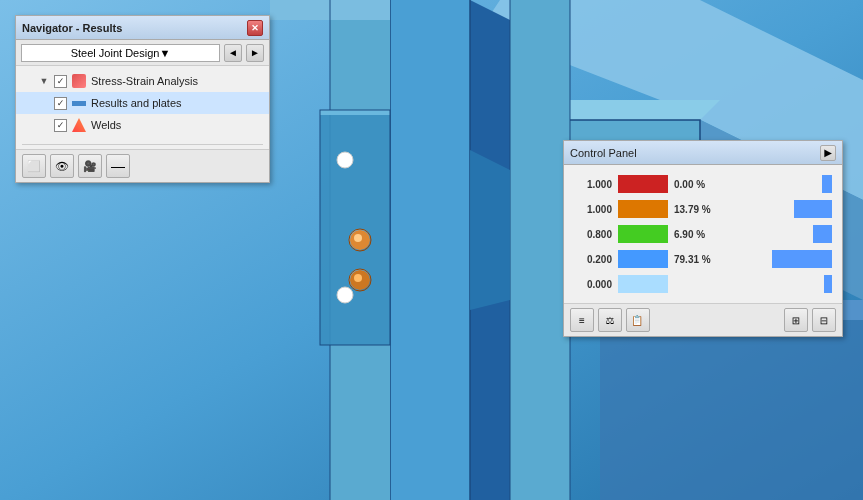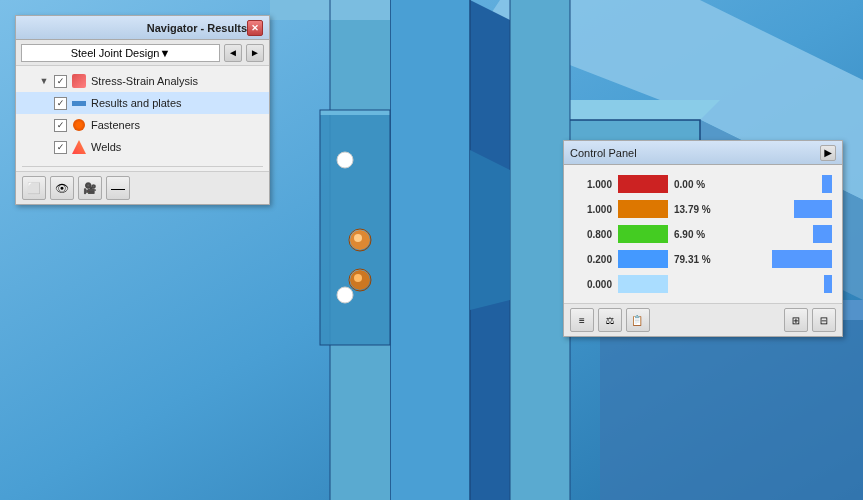--- a/index.html
+++ b/index.html
@@ -35,21 +35,21 @@
       display: flex;
       flex-direction: column;
     }
 
     .navigator-titlebar {
       background: linear-gradient(180deg, #d4e4f7 0%, #b8cfe8 100%);
       border-bottom: 1px solid #aaa;
       padding: 4px 6px;
       display: flex;
       align-items: center;
-      justify-content: flex-end;
+      justify-content: space-between;
       height: 24px;
     }
 
     .navigator-title {
       font-size: 11px;
       font-weight: 600;
       color: #222;
     }
 
     .nav-close-btn {
@@ -478,27 +478,20 @@
     </div>
 
     <div class="tree-item level2 selected">
       <div class="checkbox checked"></div>
       <div class="tree-icon">
         <div class="icon-members"></div>
       </div>
       <span class="tree-label">Results and plates</span>
     </div>
 
-    <div class="tree-item level2">
-      <div class="checkbox checked"></div>
-      <div class="tree-icon">
-        <div class="icon-fasteners"></div>
-      </div>
-      <span class="tree-label">Fasteners</span>
-    </div>
 
     <div class="tree-item level2">
       <div class="checkbox checked"></div>
       <div class="tree-icon">
         <div class="icon-welds"></div>
       </div>
       <span class="tree-label">Welds</span>
     </div>
   </div>
 

